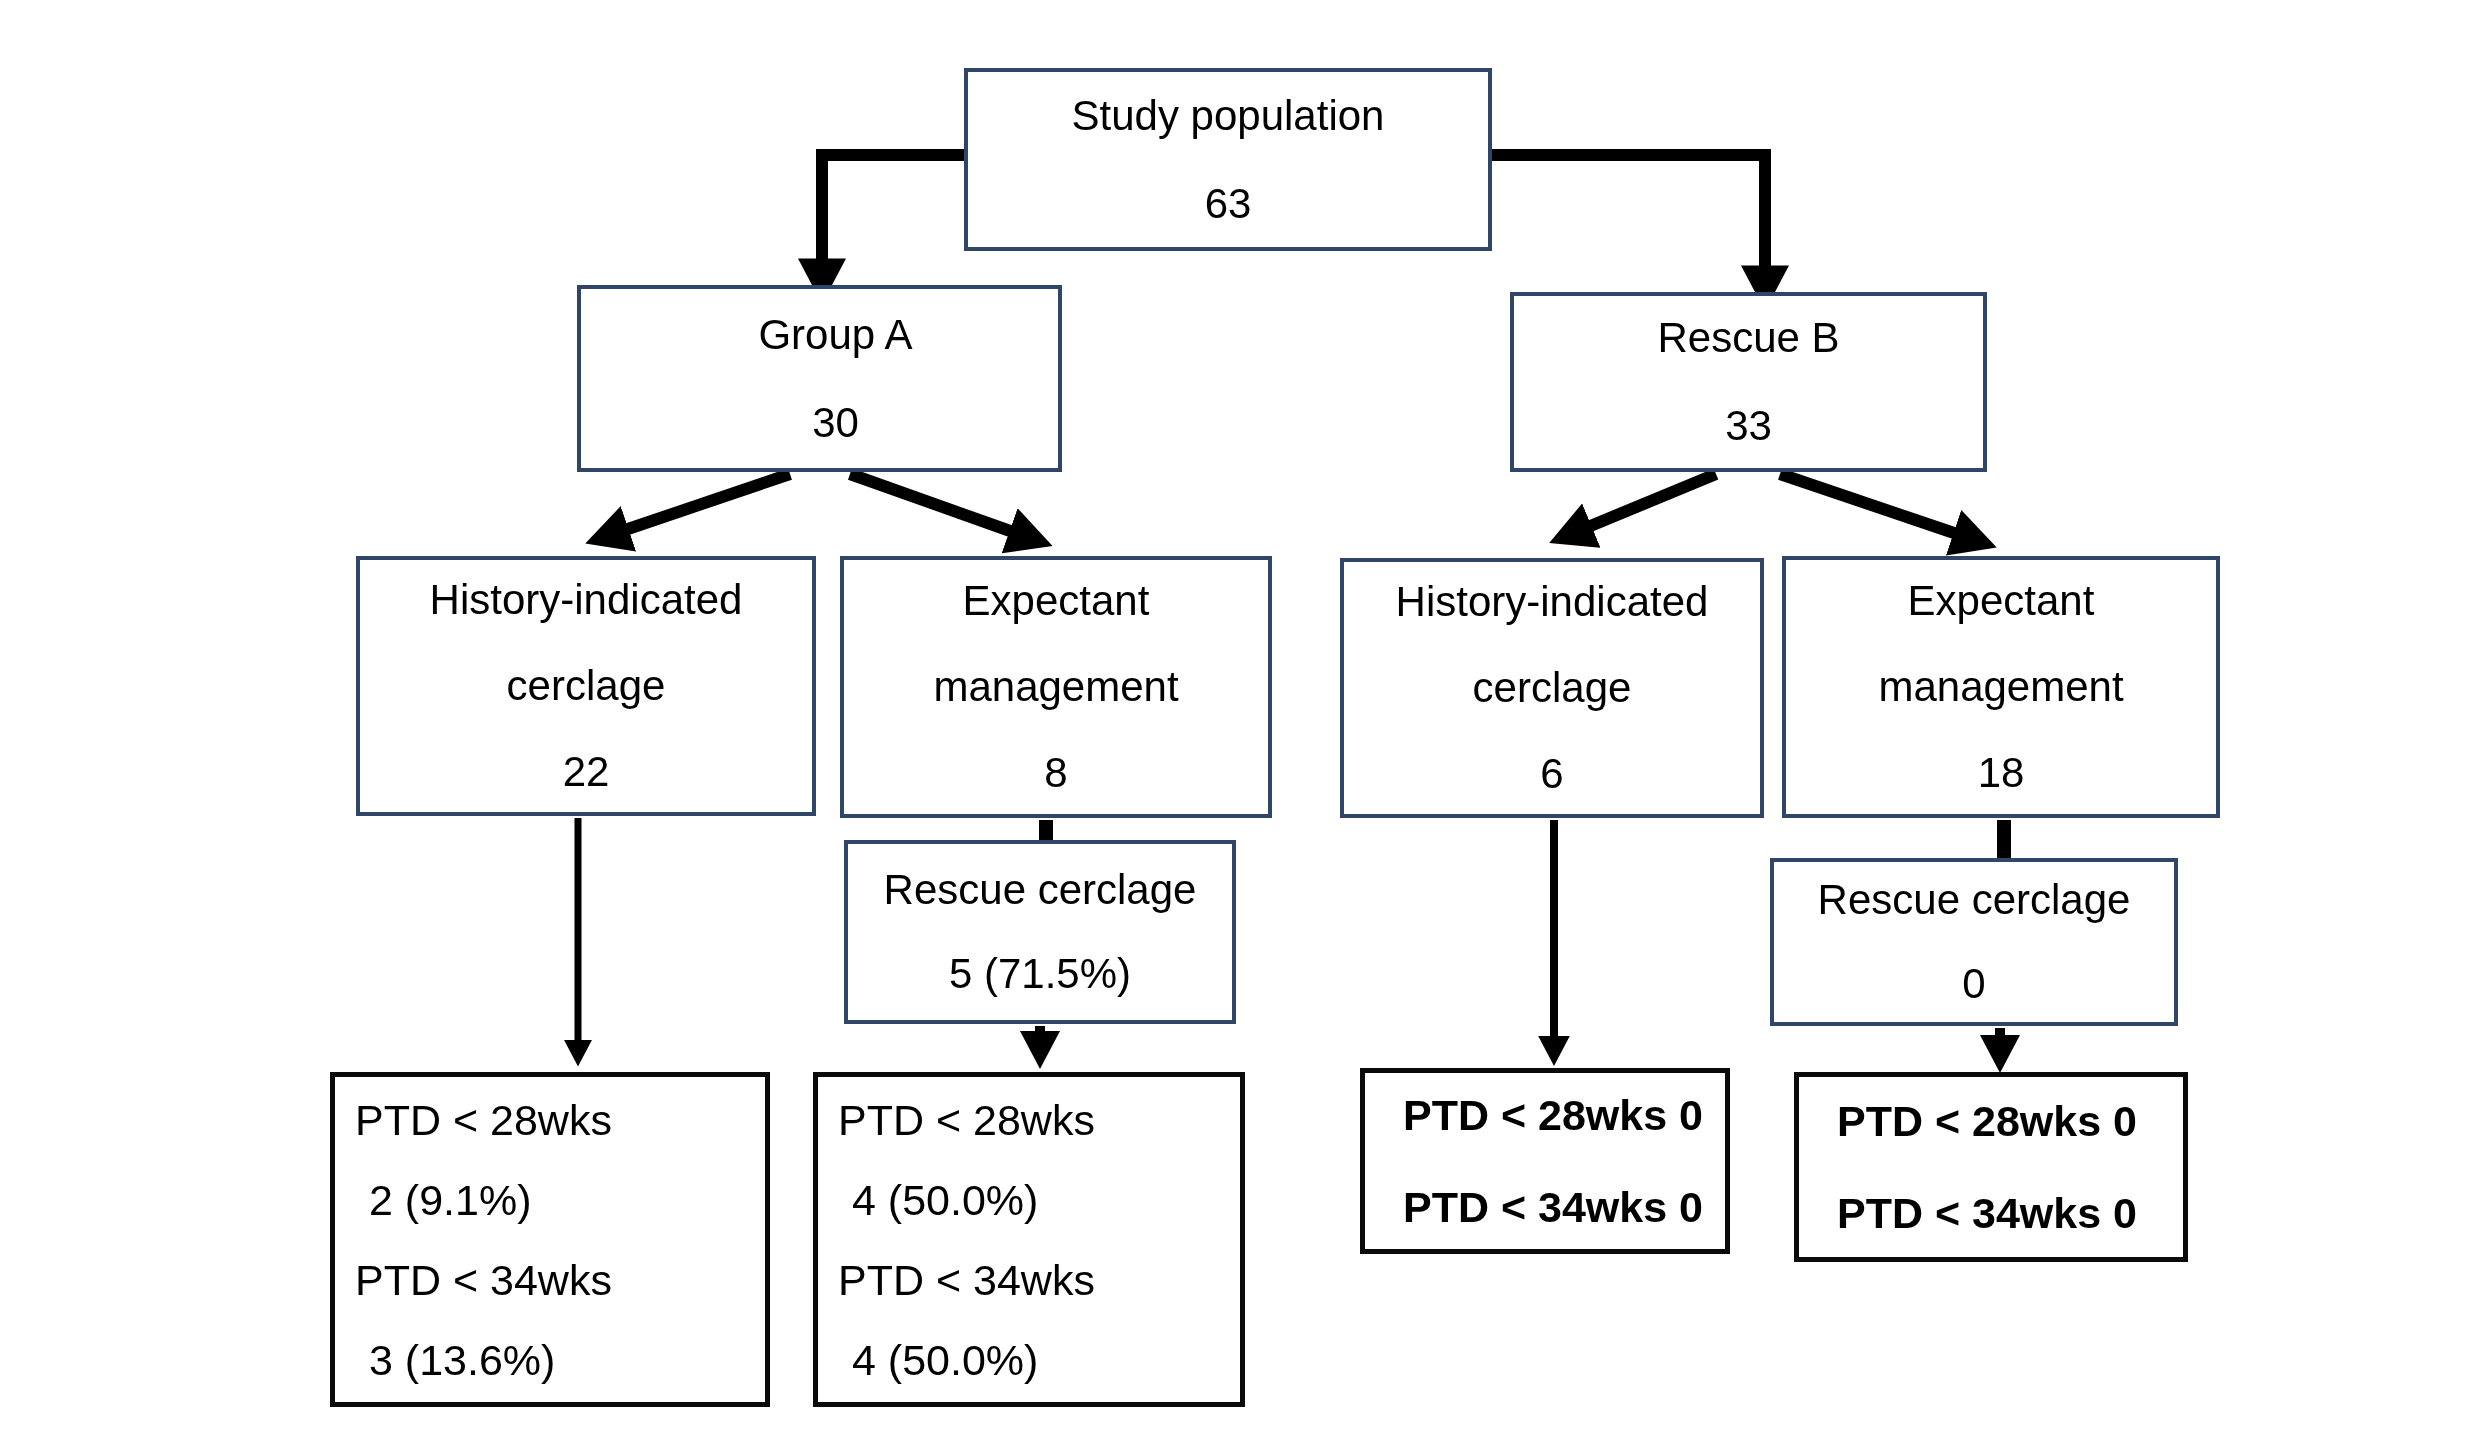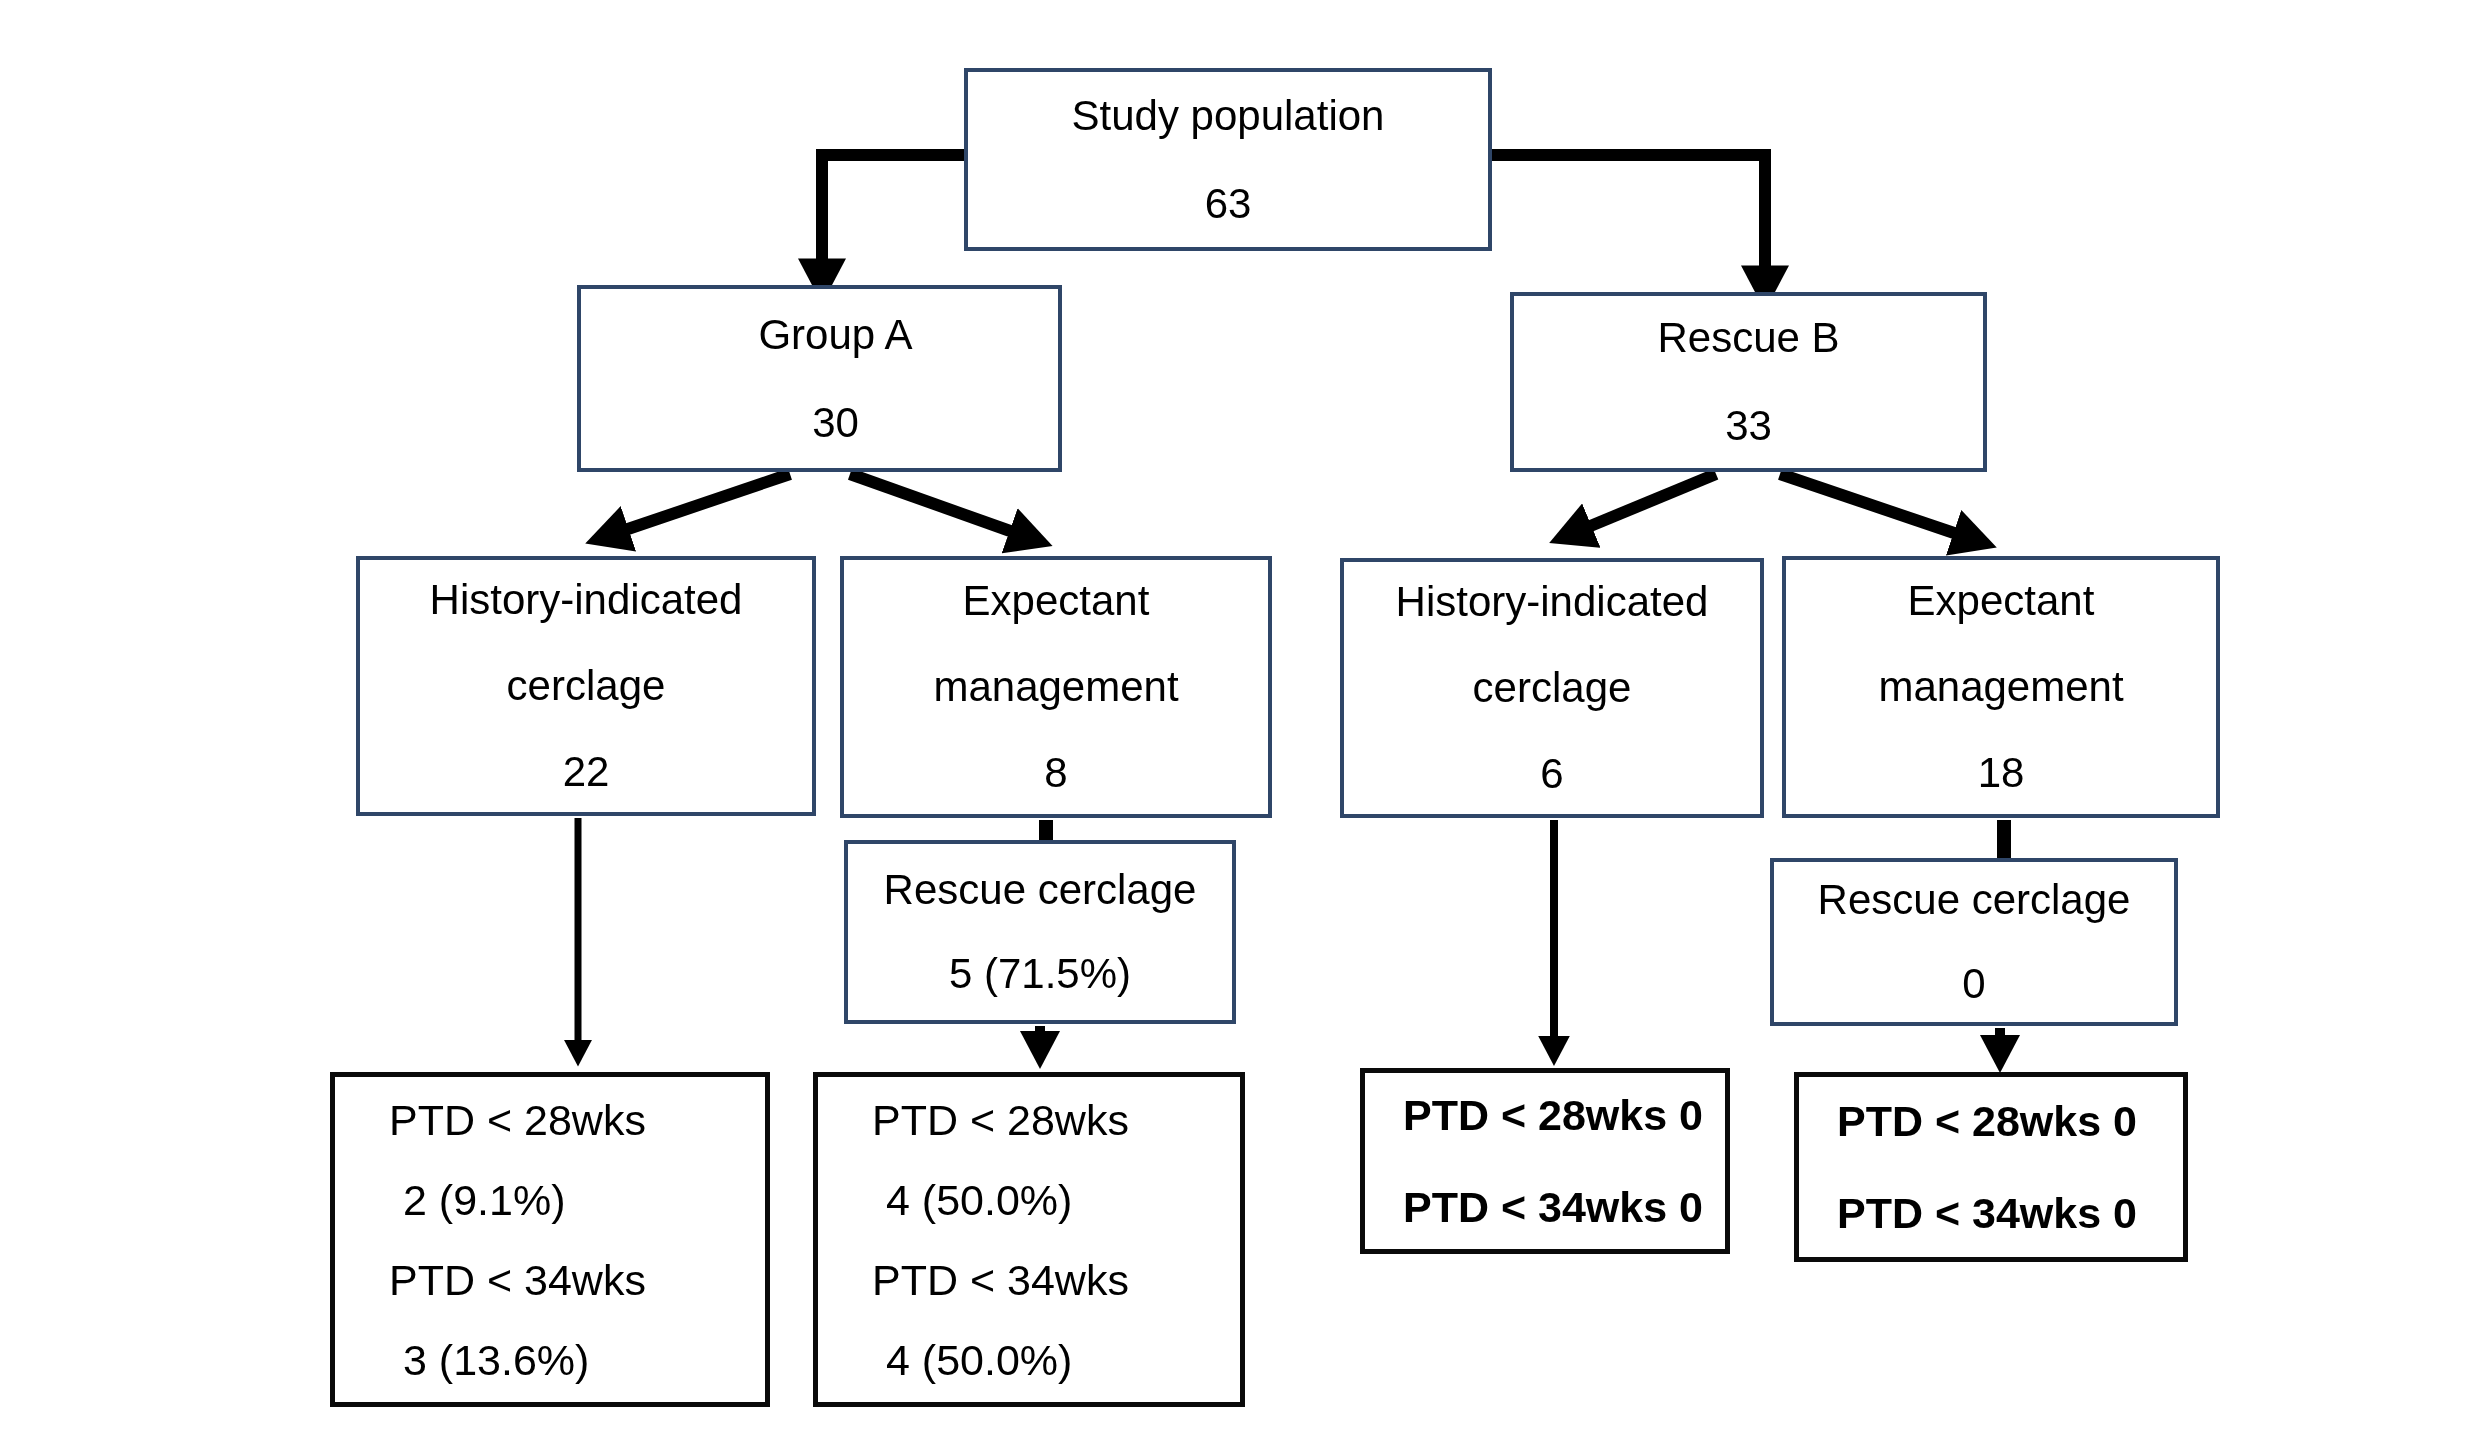--- a/index.html
+++ b/index.html
@@ -11,21 +11,21 @@
   .node{
     position:absolute;box-sizing:border-box;background:#ffffff;
     display:flex;flex-direction:column;justify-content:center;align-items:center;
     text-align:center;
   }
   .node.blue{border:4px solid #2f4668;}
   .node.black{border:5px solid #0a0a0a;}
   .ln{display:block;width:100%;font-size:42px;line-height:88px;white-space:nowrap;box-sizing:border-box;}
   .l3 .ln{line-height:86px;}
   .rescue .ln{line-height:84px;}
-  .outcome4 .ln{font-size:43px;line-height:80px;padding:0 54px;text-align:left;}
+  .outcome4 .ln{font-size:43px;line-height:80px;padding:0 20px;text-align:left;}
   .outcome4 .ln.num{padding-right:60px;margin-left:28px;}
   .outcome2 .ln{font-size:43px;line-height:92px;padding-left:38px;text-align:left;font-weight:bold;}
 </style>
 </head>
 <body>
 
 <div class="canvas">
 
   <svg class="connectors" viewBox="0 0 2481 1456" xmlns="http://www.w3.org/2000/svg">
     <defs>

